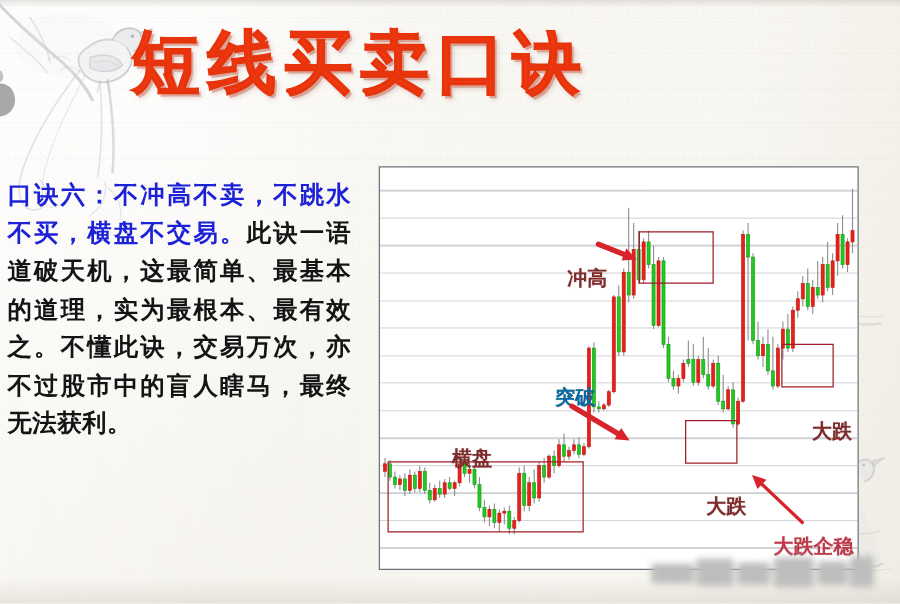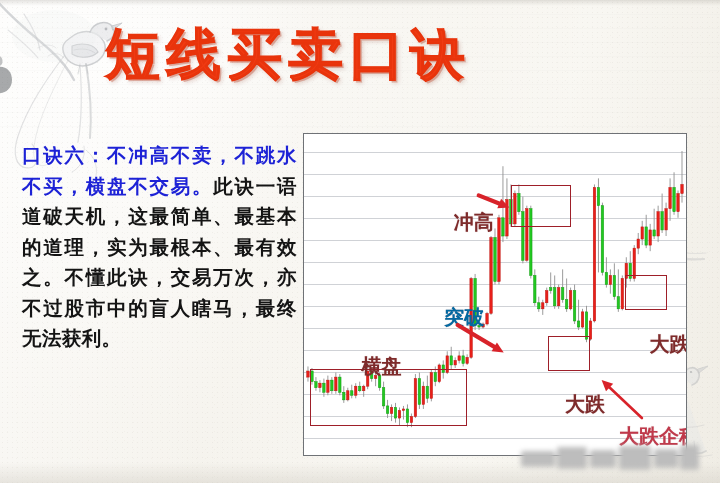--- a/index.html
+++ b/index.html
@@ -47,34 +47,34 @@
   
   #ink-art-right{
     position:absolute;right:0px;top:235px;width:78px;height:245px;
     opacity:.5;pointer-events:none;
   }
 
   
   #title{
     position:absolute;left:0;top:22px;width:576px;
     text-align:center;
-    font-family:Liberation Serif, serif;
+    font-family:Liberation Mono, monospace;
     font-weight:bold;
     font-size:55px;
     line-height:66px;
     letter-spacing:6px;
     color:#f03a12;
     text-shadow:2px 2px 0 rgba(180,40,10,.30), 3px 3px 4px rgba(120,30,5,.18);
     -webkit-text-stroke:1px #e8340c;
     white-space:nowrap;
   }
 
   
   #verse{
-    position:absolute;left:22px;top:141px;width:275px;
+    position:absolute;left:6px;top:141px;width:275px;
     font-family:"DejaVu Serif","Liberation Serif",serif;
     font-size:19.5px;
     line-height:30.5px;
     letter-spacing:.4px;
     text-align:justify;
     color:#141414;
     font-weight:600;
   }
   #verse .hl{color:#1d22d6;}
 
@@ -94,22 +94,22 @@
     background-position:0 -3px;
     pointer-events:none;
   }
   #candles{position:absolute;inset:0;}
   .ann-box{
     position:absolute;border:1.6px solid #9e1f29;box-sizing:border-box;
     background:transparent;
   }
   .ann-label{
     position:absolute;
-    font-family:Liberation Mono, monospace;
-    font-weight:bold;font-size:20px;line-height:18px;white-space:nowrap;
+    font-family:Liberation Serif, serif;
+    font-weight:bold;font-size:16px;line-height:18px;white-space:nowrap;
     color:#7e2b2b;
     text-shadow:0 0 1px rgba(126,43,43,.35);
   }
   .ann-label.pink{color:#c0394b;}
   .ann-arrow{position:absolute;pointer-events:none;}
 
   
   #watermark{
     position:absolute;left:521px;top:443px;width:178px;height:30px;
     filter:blur(2.5px);

